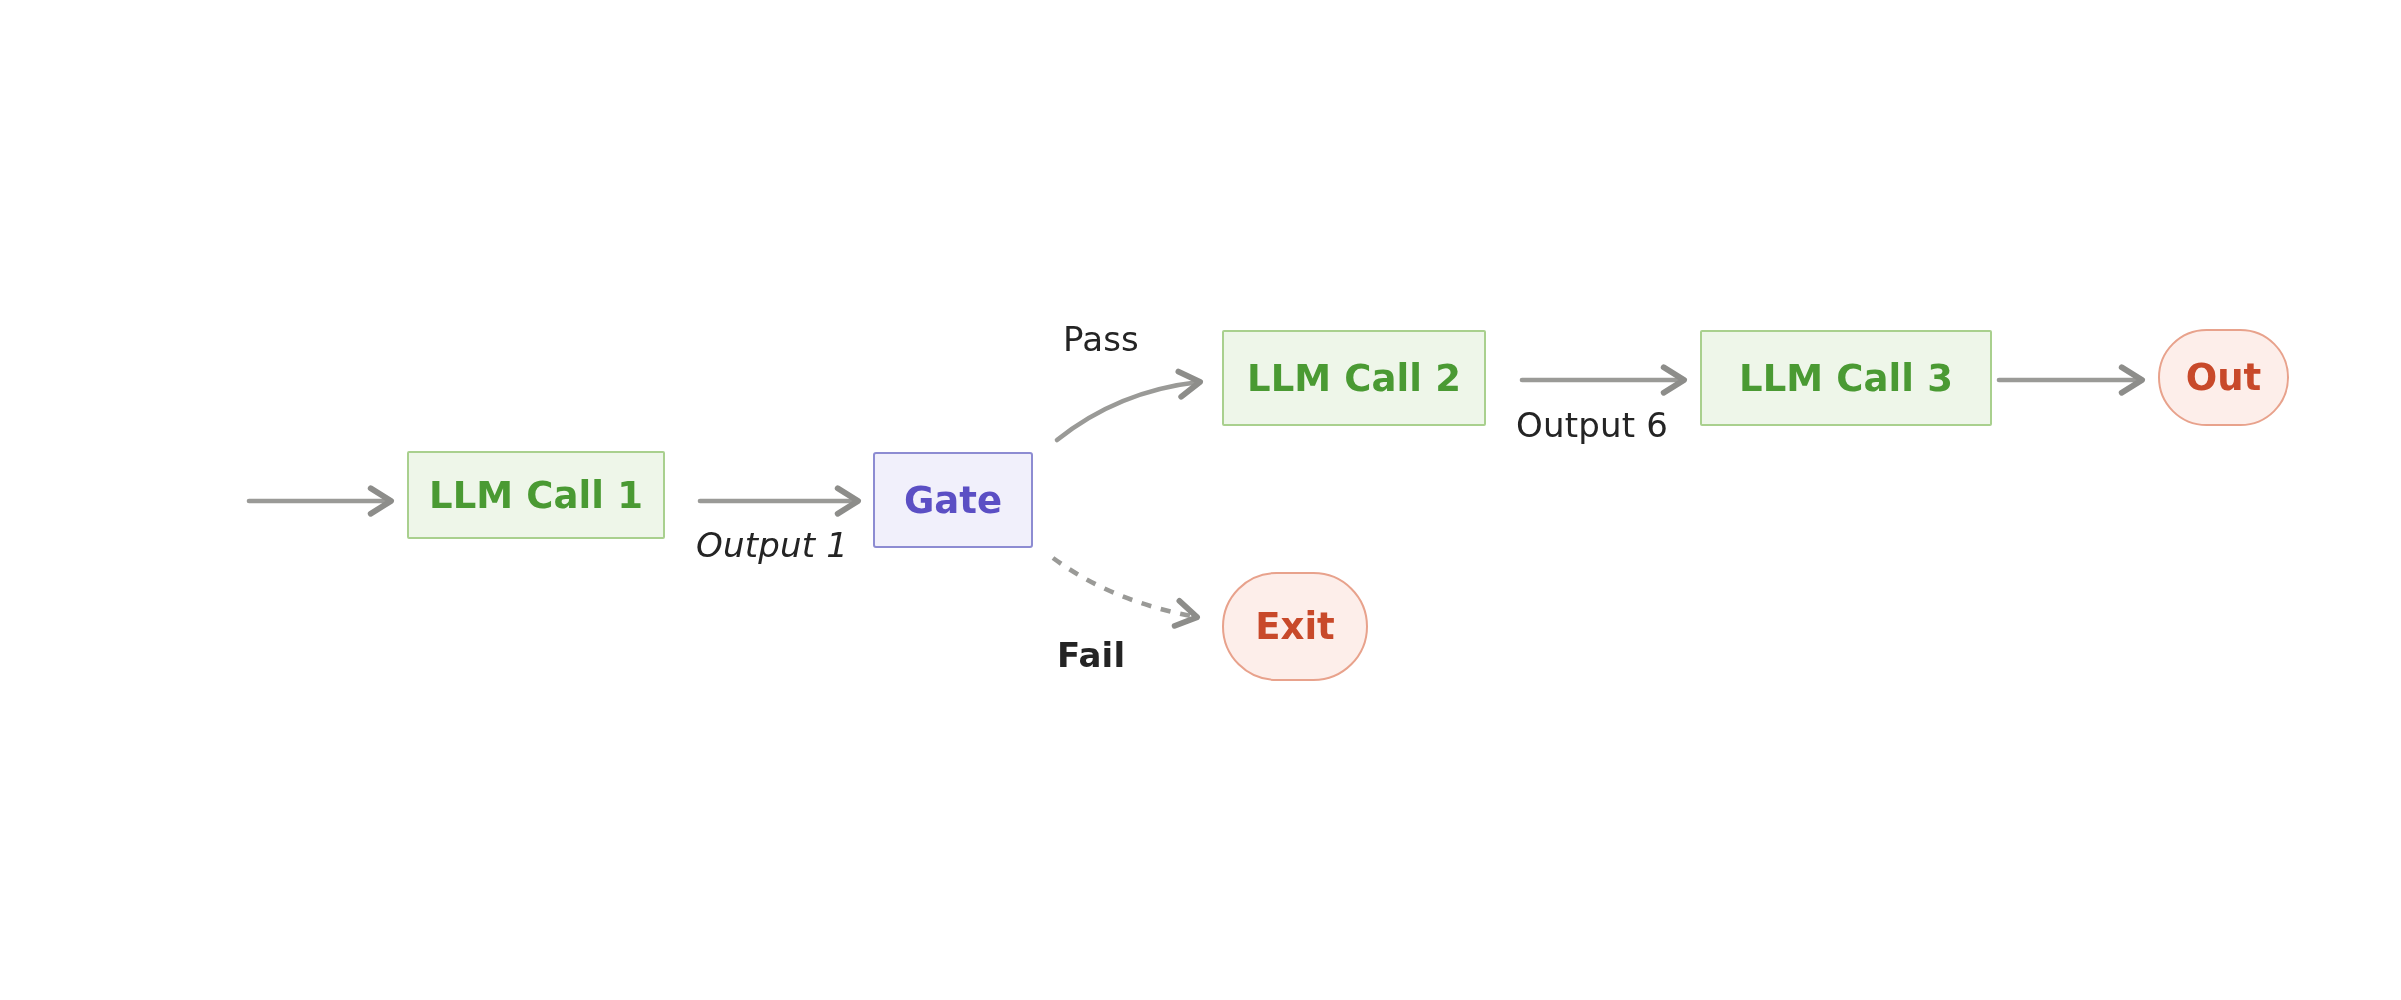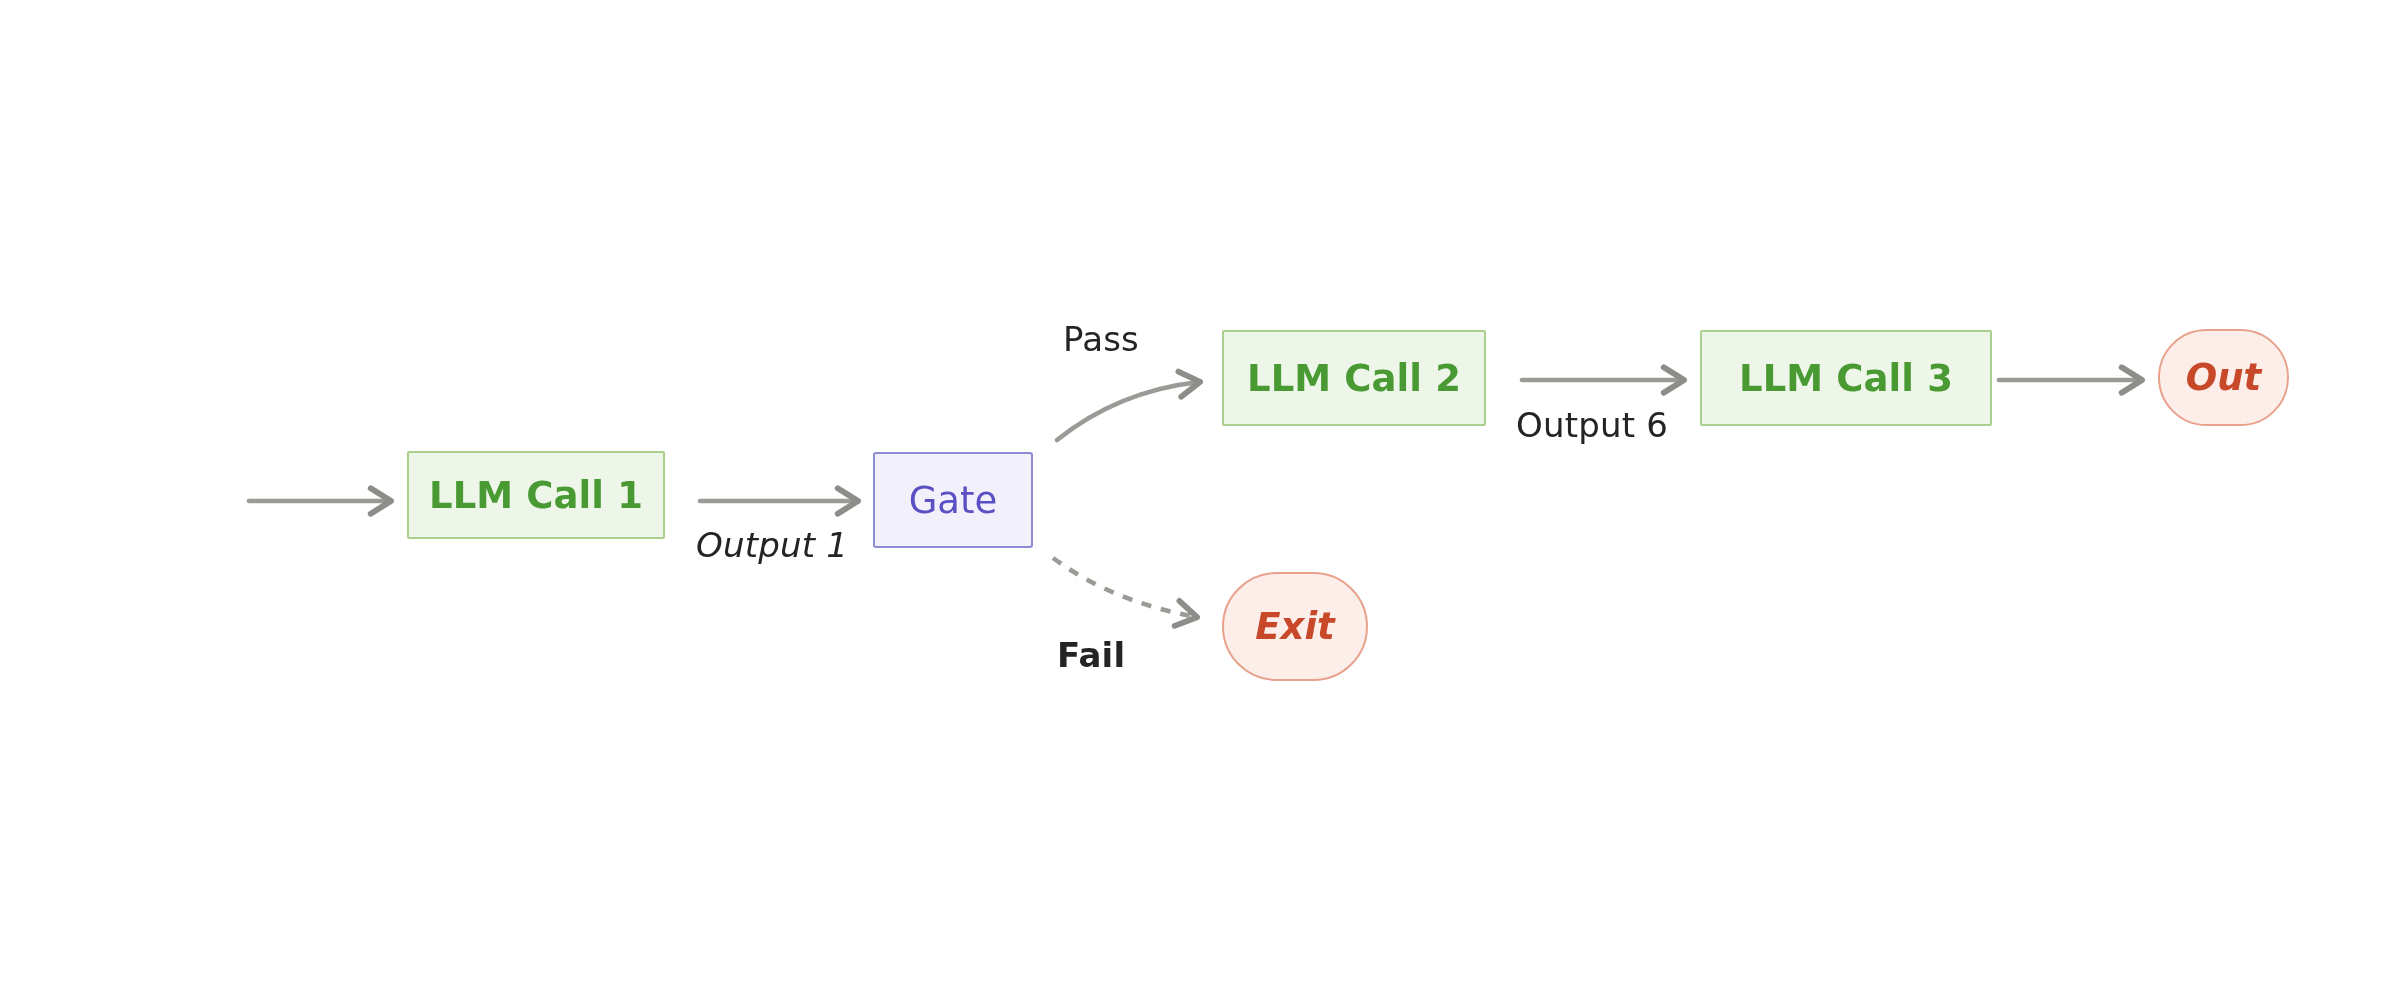--- a/index.html
+++ b/index.html
@@ -47,33 +47,33 @@
     font-weight: 700;
     font-size: 37px;
     letter-spacing: 0.1px;
   }
   
   .node.gate {
     background: #f1f0fb;
     border: 2px solid #8d8cd2;
     border-radius: 3px;
     color: #5b4fc4;
-    font-weight: 400;
+    font-weight: 700;
     font-size: 37px;
   }
   
   .node.terminal {
     background: #fdeeea;
     border: 2px solid #e8a28c;
     color: #c8492a;
     font-weight: 700;
     font-size: 37px;
   }
   .node.terminal.circle  { border-radius: 50%; }
-  .node.terminal.stadium { border-radius: 999px; font-style: italic; }
+  .node.terminal.stadium { border-radius: 999px; }
 
   
   .edge-label {
     position: absolute;
     color: #242424;
     font-size: 34px;
     font-weight: 400;
     white-space: nowrap;
     line-height: 1;
     letter-spacing: 0.2px;

